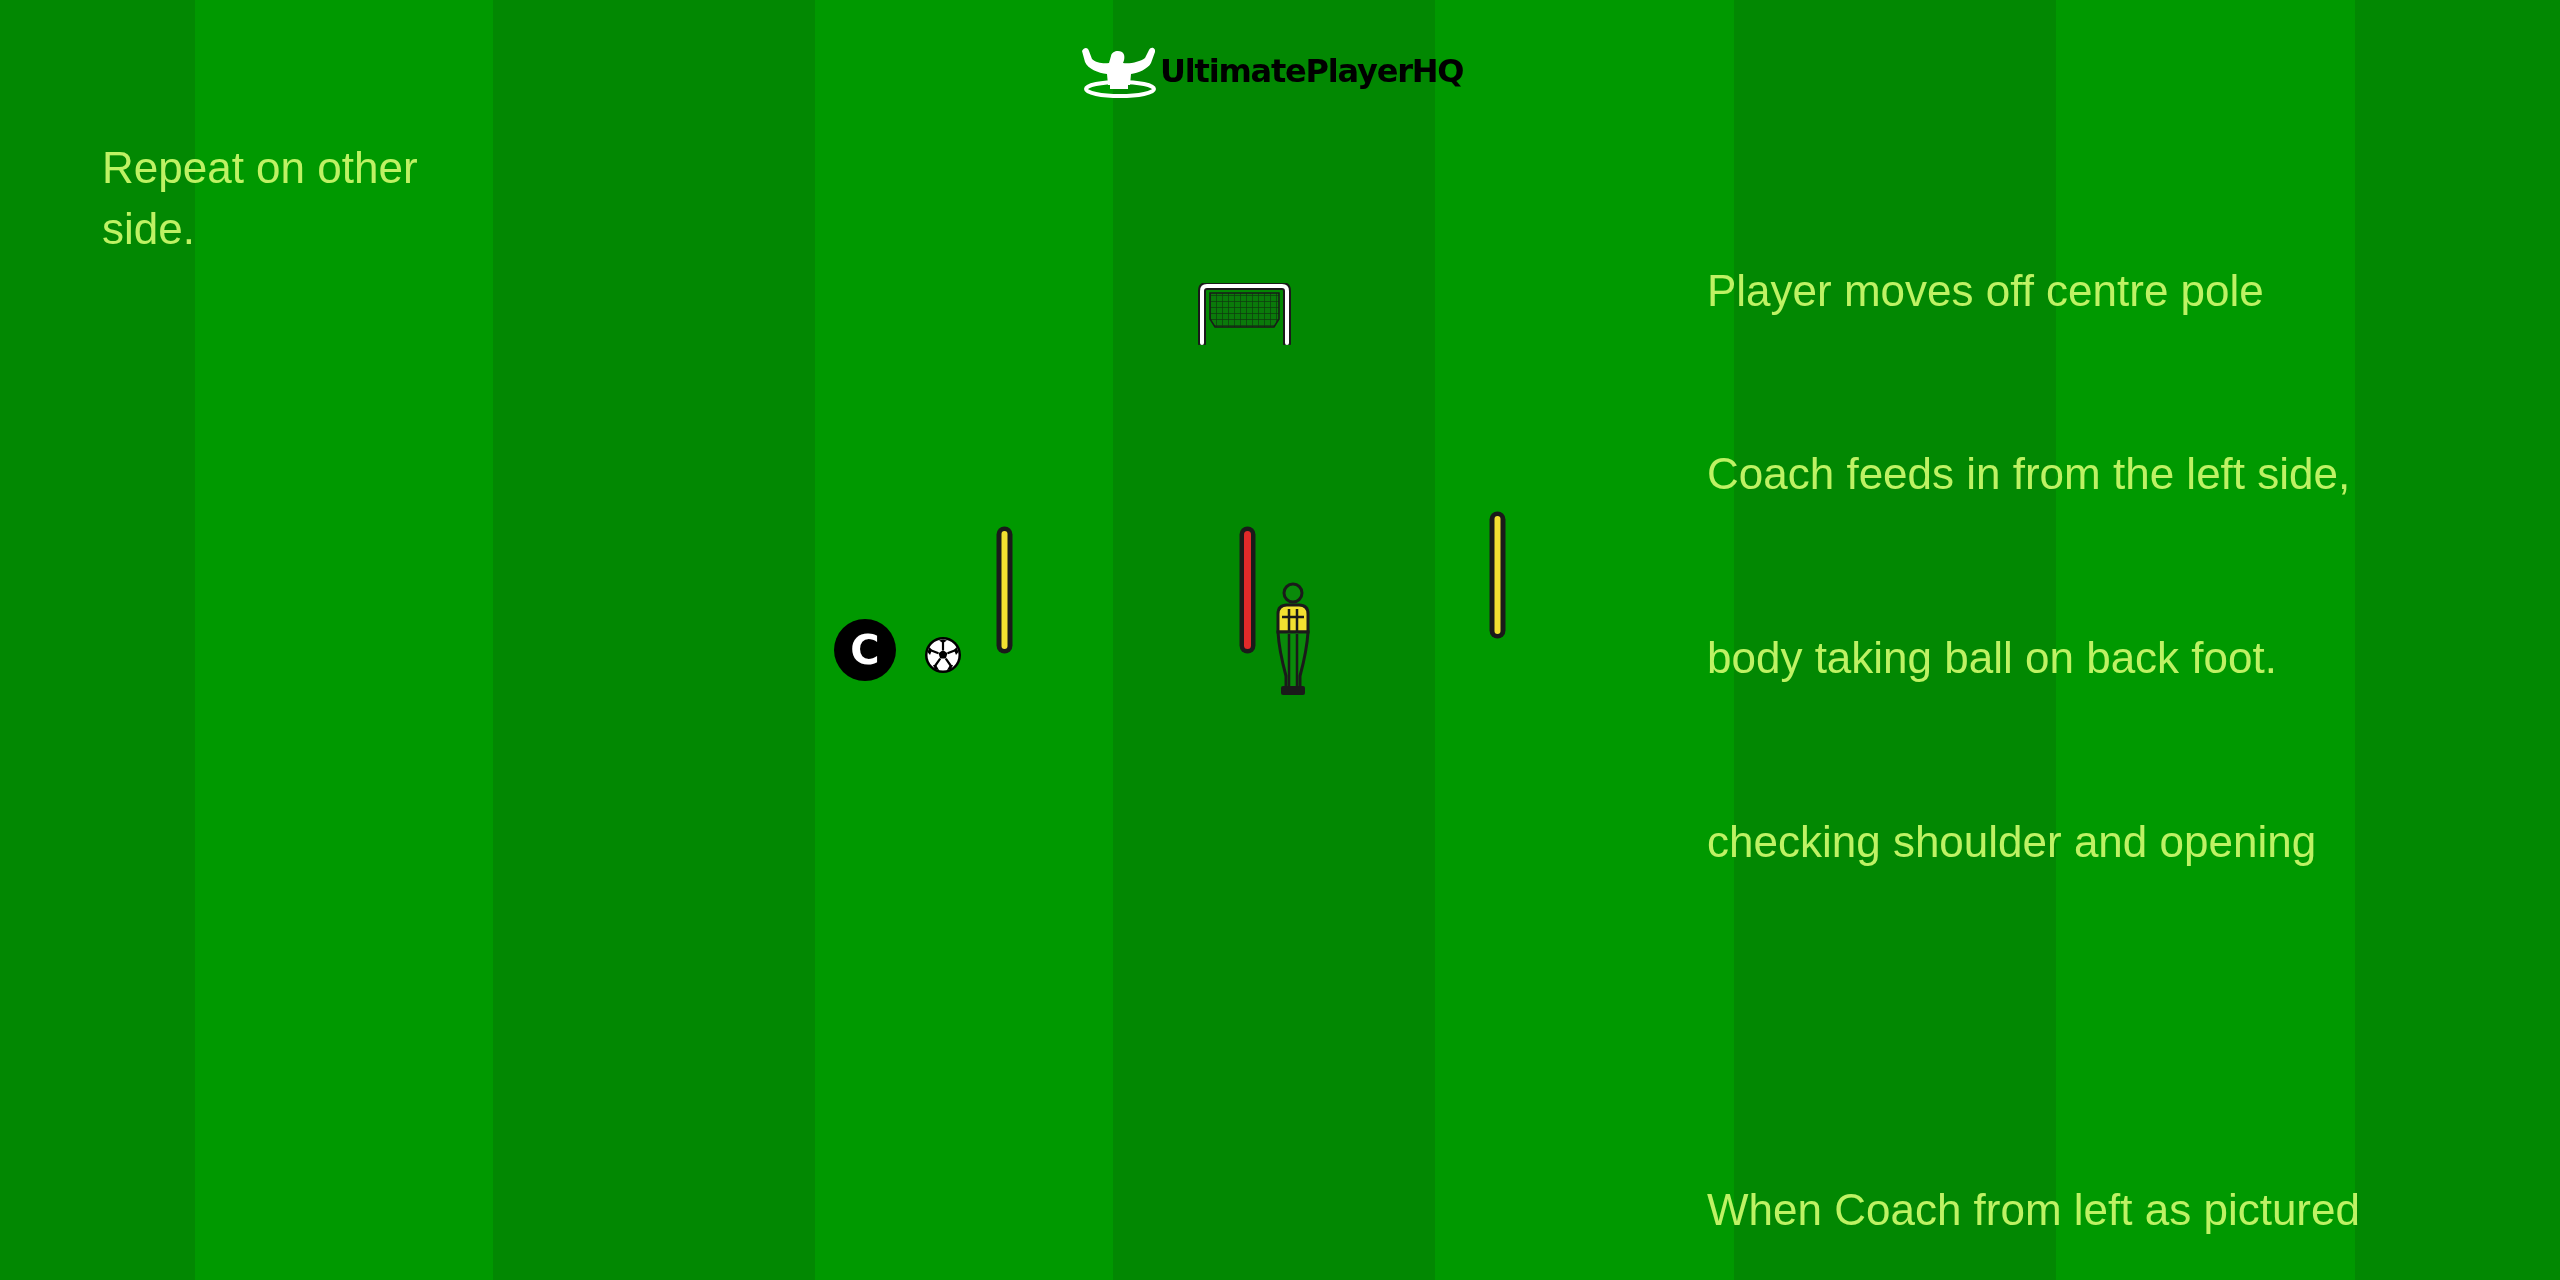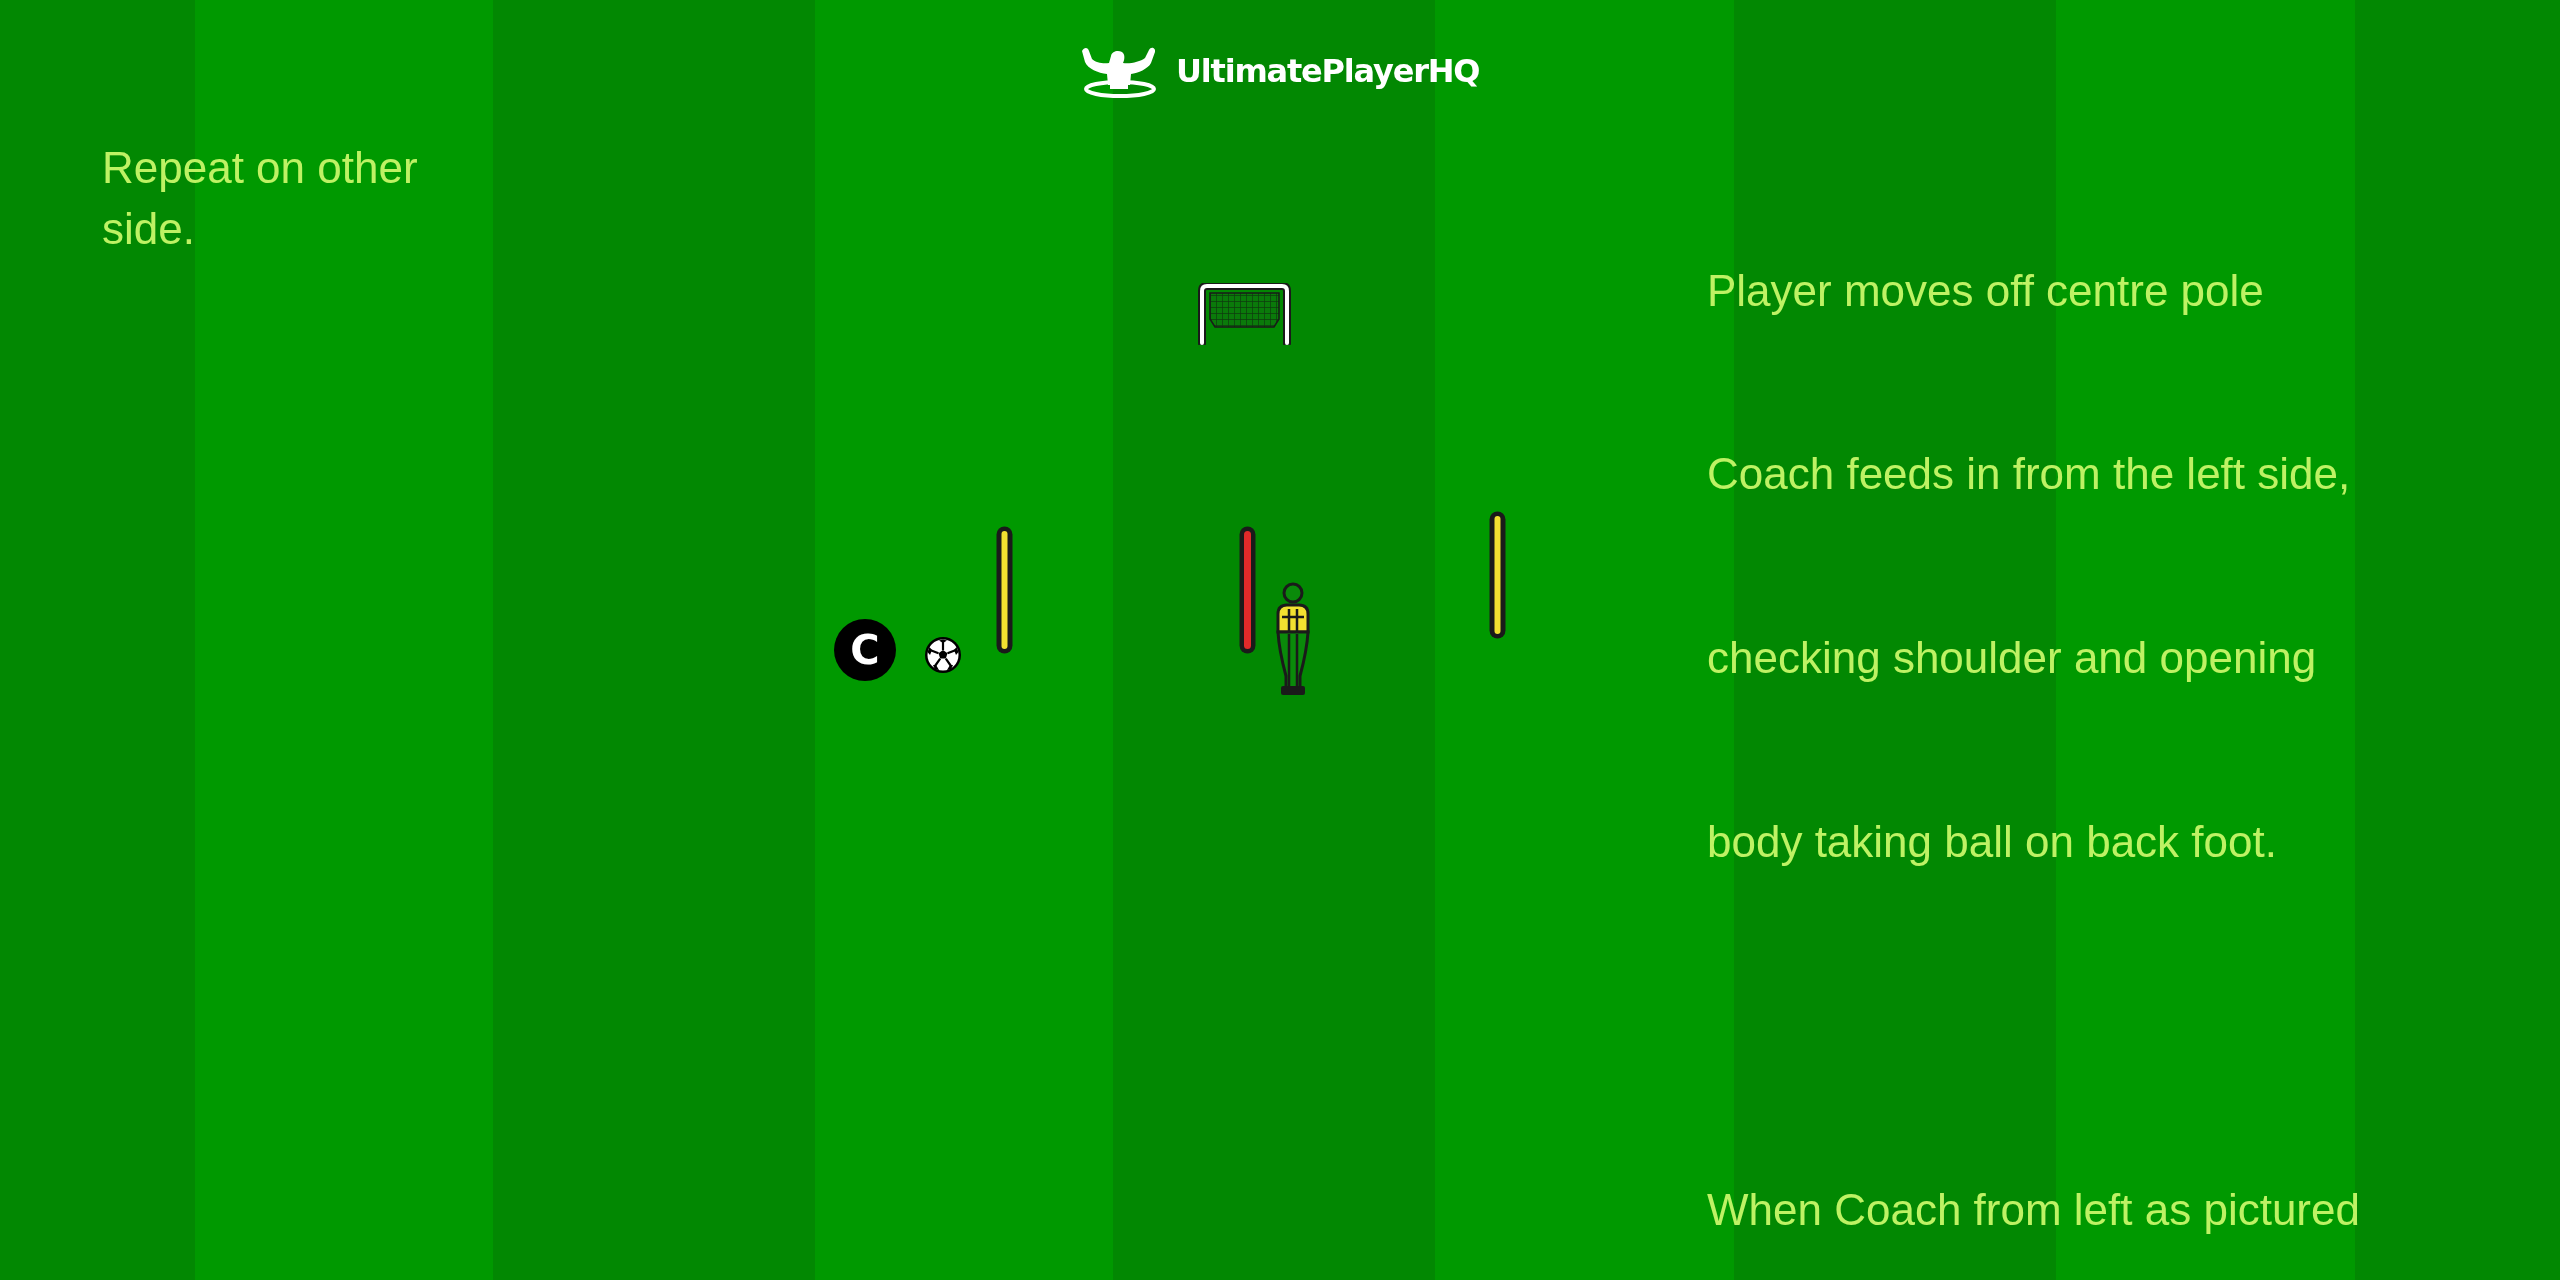--- a/index.html
+++ b/index.html
@@ -30,22 +30,22 @@
     .logo {
       position: absolute;
       left: 1078px;
       top: 42px;
       height: 58px;
       display: flex;
       align-items: center;
     }
     .logo svg { display: block; }
     .logo-text {
-      margin-left: 16px;
-      color: #ffffff;
+      margin-left: 0;
+      color: #000000;
       font-family: "DejaVu Sans", sans-serif;
       font-weight: bold;
       font-size: 32px;
       letter-spacing: -1.2px;
       line-height: 1;
     }
 
     .note {
       position: absolute;
       color: #bef264;
@@ -101,22 +101,22 @@
   </svg>
   <span class="logo-text">UltimatePlayerHQ</span>
 </div>
 
 <div class="note note-left">Repeat on other
 side.</div>
 
 <div class="note note-right">
   <span class="line">Player moves off centre pole</span>
   <span class="line">Coach feeds in from the left side,</span>
+  <span class="line">body taking ball on back foot.</span>
   <span class="line">checking shoulder and opening</span>
-  <span class="line">body taking ball on back foot.</span>
   <span class="line"></span>
   <span class="line">When Coach from left as pictured</span>
   
   
   
   
   
   
   
   

